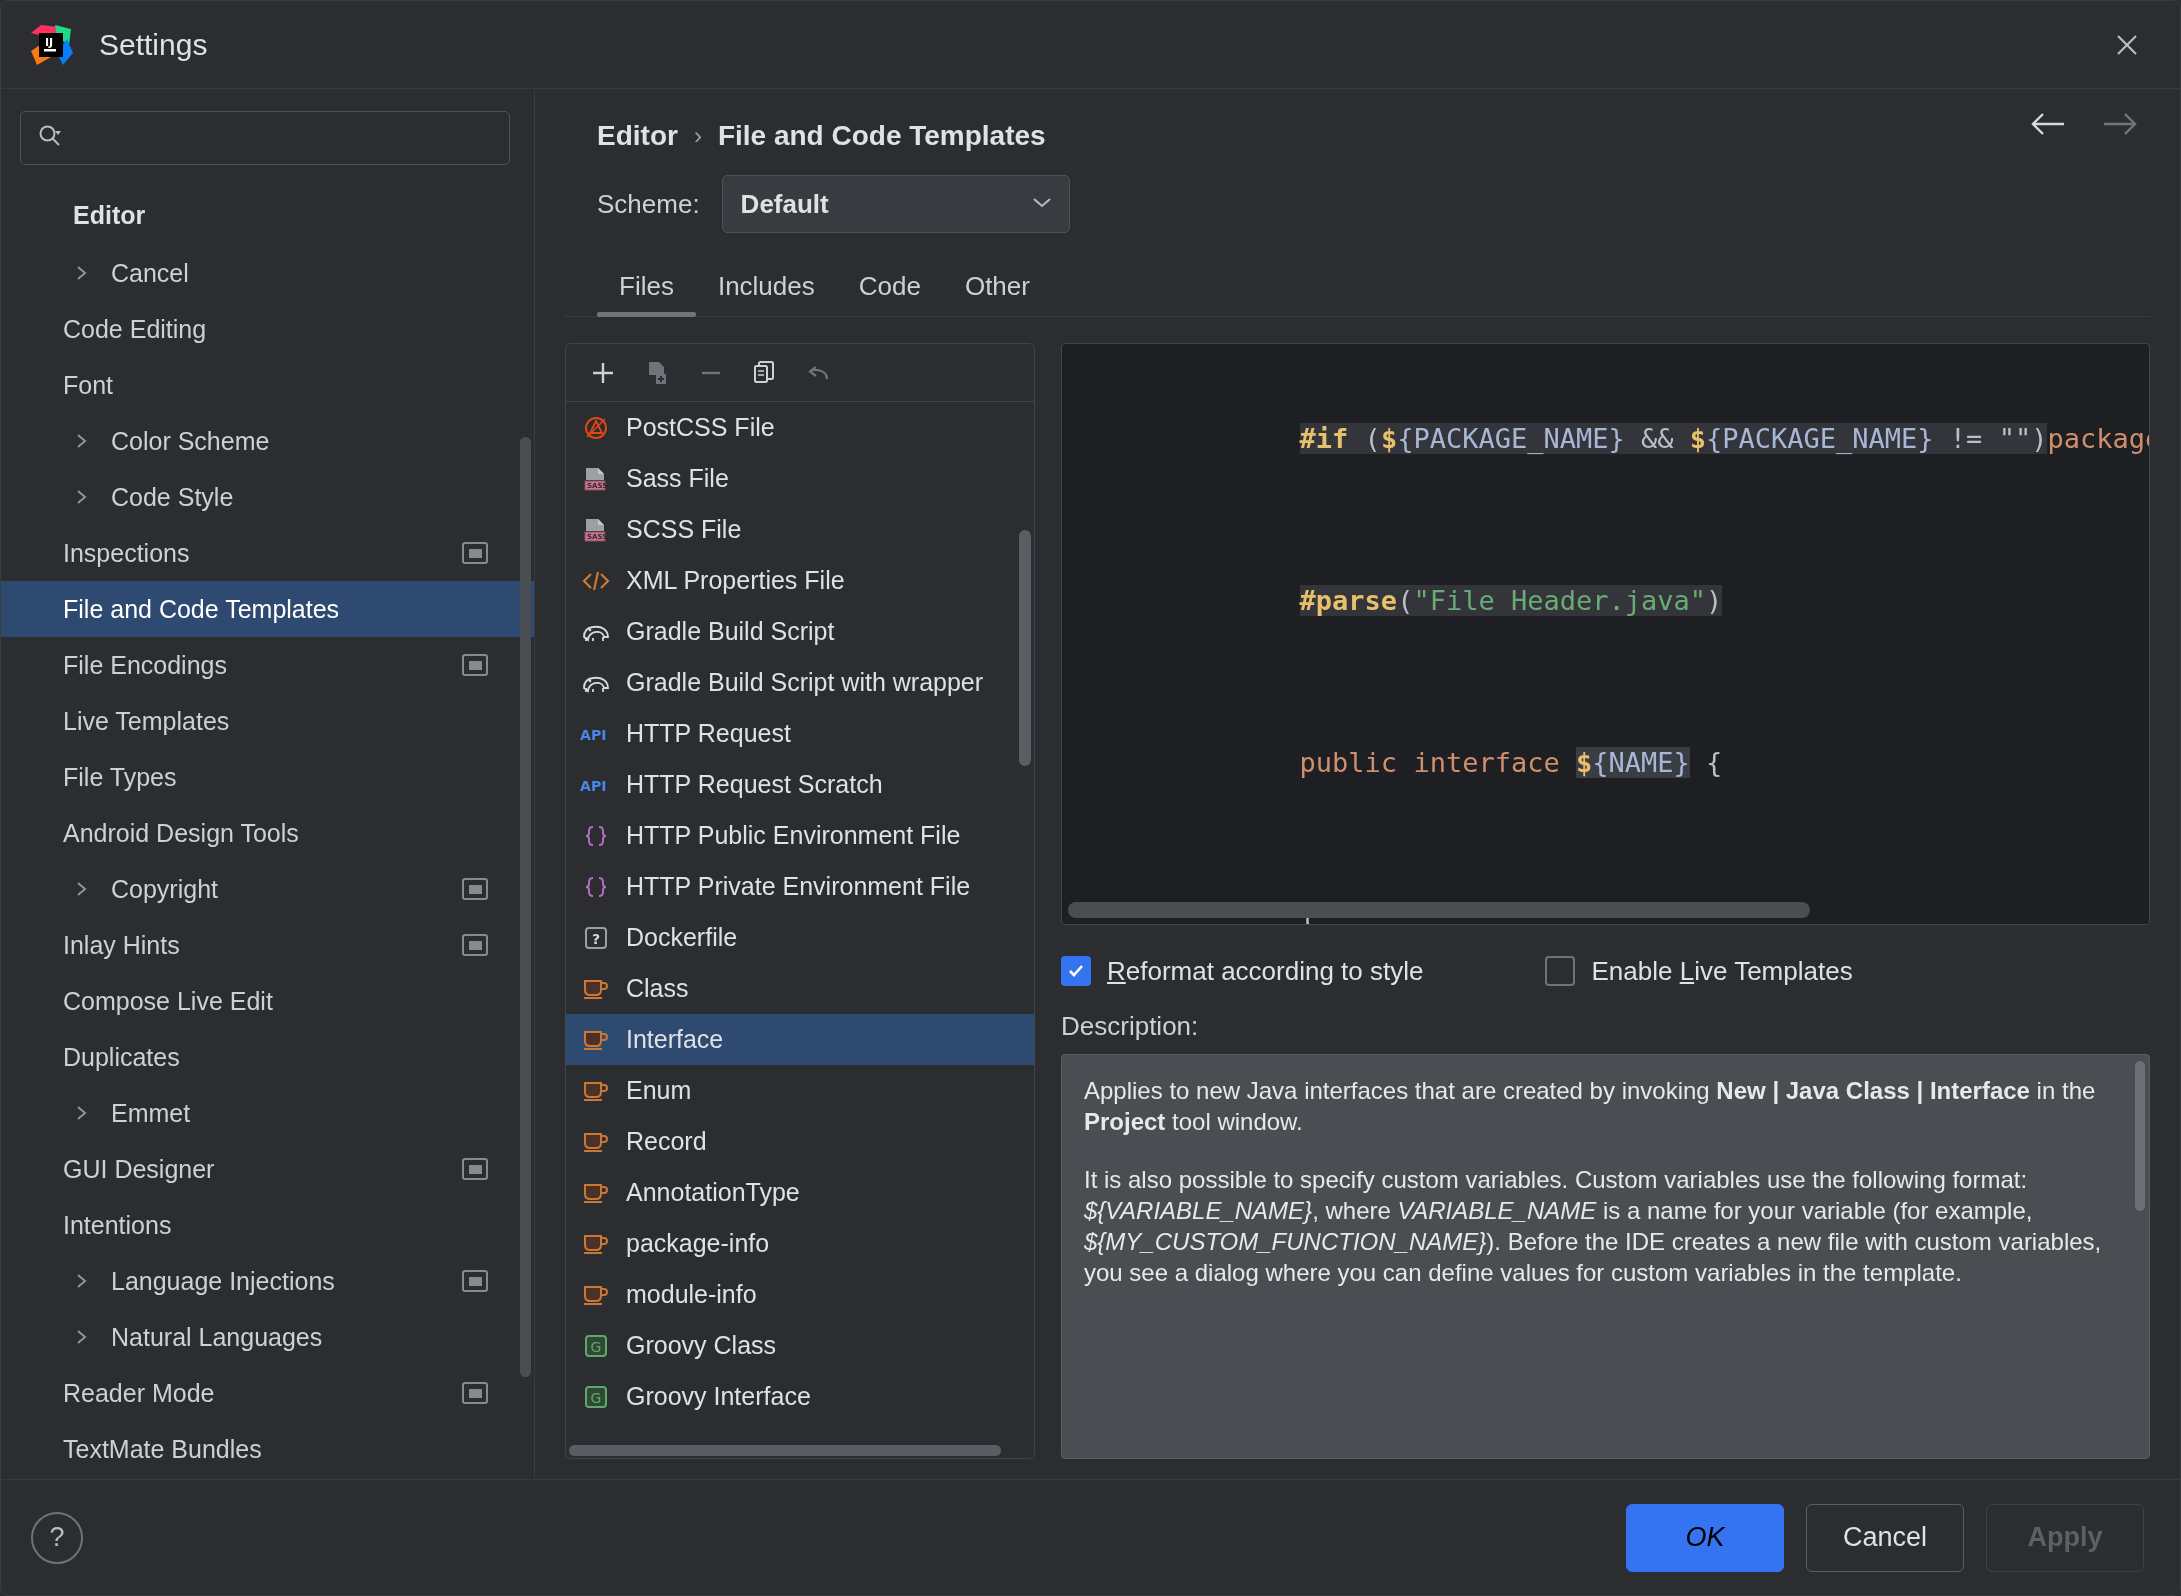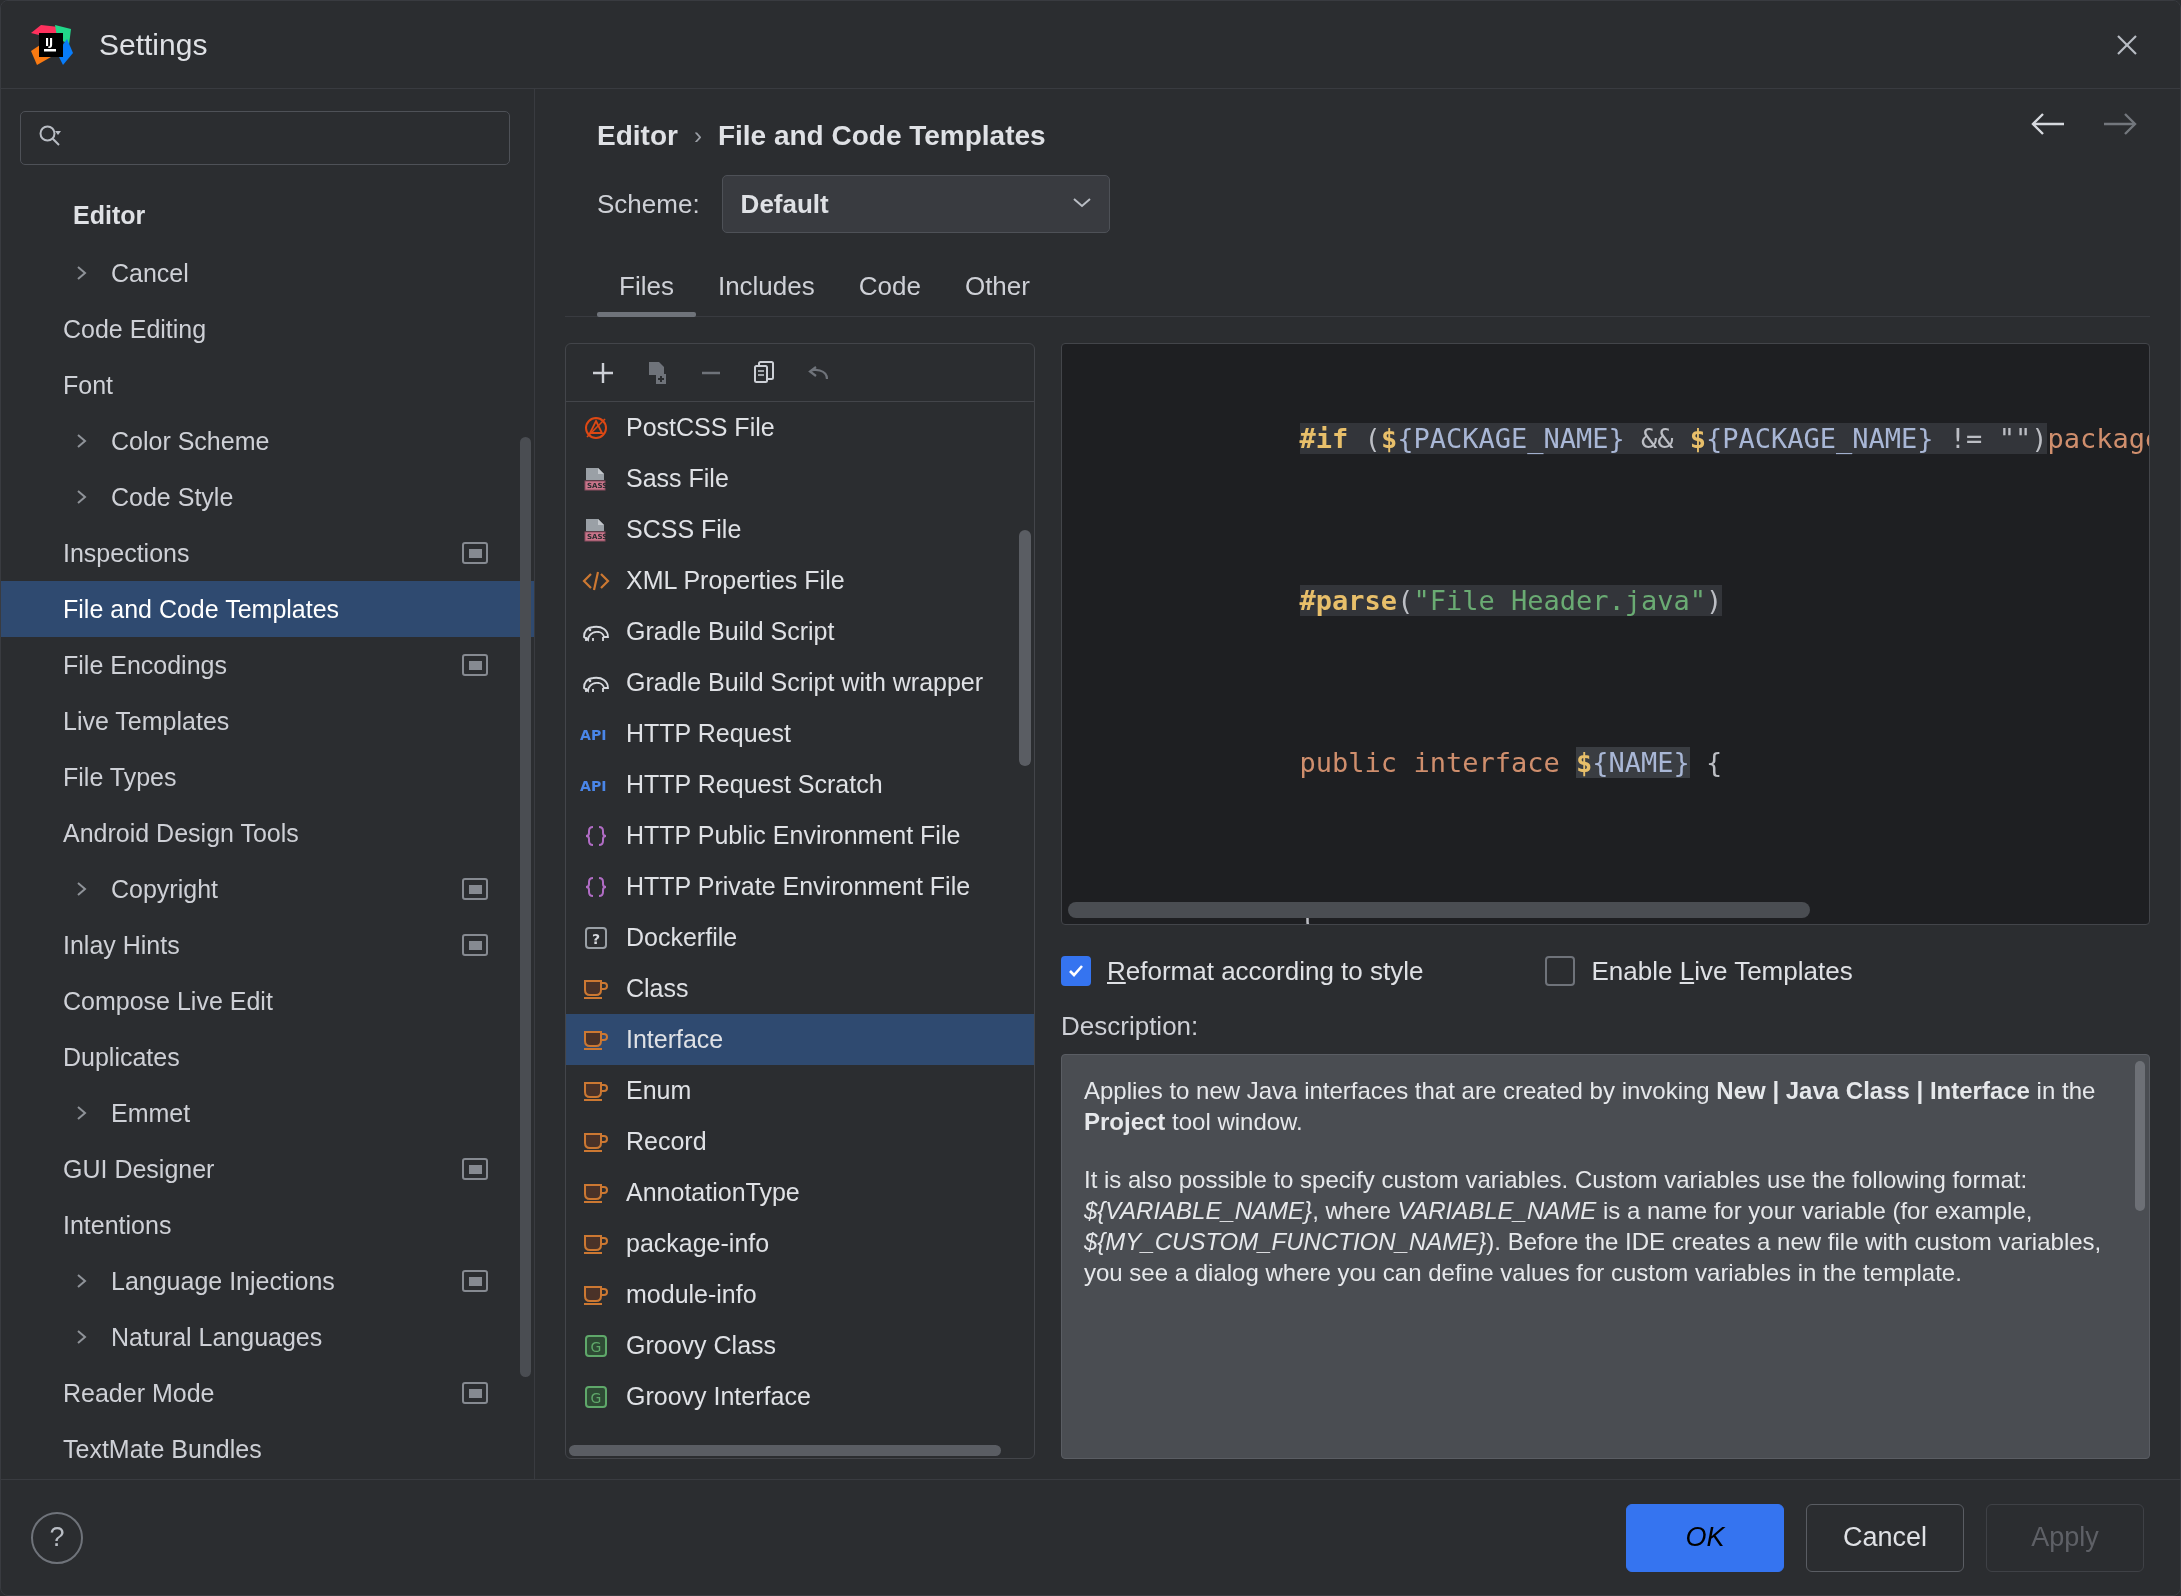--- a/index.html
+++ b/index.html
@@ -106,21 +106,21 @@
     position: absolute; right: 10px; top: 20px; display: flex; gap: 28px;
   }
   .nav-arrows span { cursor: pointer; display: block; }
 
   .scheme-row {
     height: 86px; flex: 0 0 86px; display: flex; align-items: center;
     gap: 22px; padding-left: 32px;
   }
   .scheme-label { font-size: 26px; color: #ced0d6; }
   .scheme-select {
-    width: 388px; height: 58px; background: #393b40;
+    width: 348px; height: 58px; background: #393b40;
     border: 1px solid #4e5157; border-radius: 5px;
     display: flex; align-items: center; justify-content: space-between;
     padding: 0 16px 0 18px; cursor: pointer;
   }
   .scheme-select .val { font-size: 26px; color: #dfe1e5; font-weight: bold; }
 
   .tabs {
     flex: 0 0 62px; display: flex; align-items: flex-end;
     padding-left: 32px; gap: 0; border-bottom: 1px solid #393b40;
     margin-top: 8px;
@@ -233,21 +233,21 @@
     justify-content: center; cursor: pointer;
   }
   .footer-spacer { flex: 1 1 auto; }
   .btn {
     min-width: 158px; height: 68px; border-radius: 6px; font-size: 27px;
     display: flex; align-items: center; justify-content: center;
     cursor: pointer; margin-left: 22px; padding: 0 24px;
   }
   .btn.primary { background: #3574f0; color: #000000; border: 1px solid #3574f0; font-style: italic; }
   .btn.normal { background: transparent; color: #dfe1e5; border: 1px solid #5a5d63; }
-  .btn.disabled { background: transparent; color: #5e6066; border: 1px solid #3f4146; cursor: default; }
+  .btn.disabled { background: transparent; color: #5e6066; border: 1px solid #3f4146; cursor: default; font-weight: bold; }
 </style>
 </head>
 <body>
 
 <div class="window">
 
   <div class="titlebar">
     <div class="app-icon">
       <svg width="44" height="44" viewBox="0 0 44 44">
         <polygon points="2,10 12,2 30,4 26,16" fill="#fe315d"></polygon>

